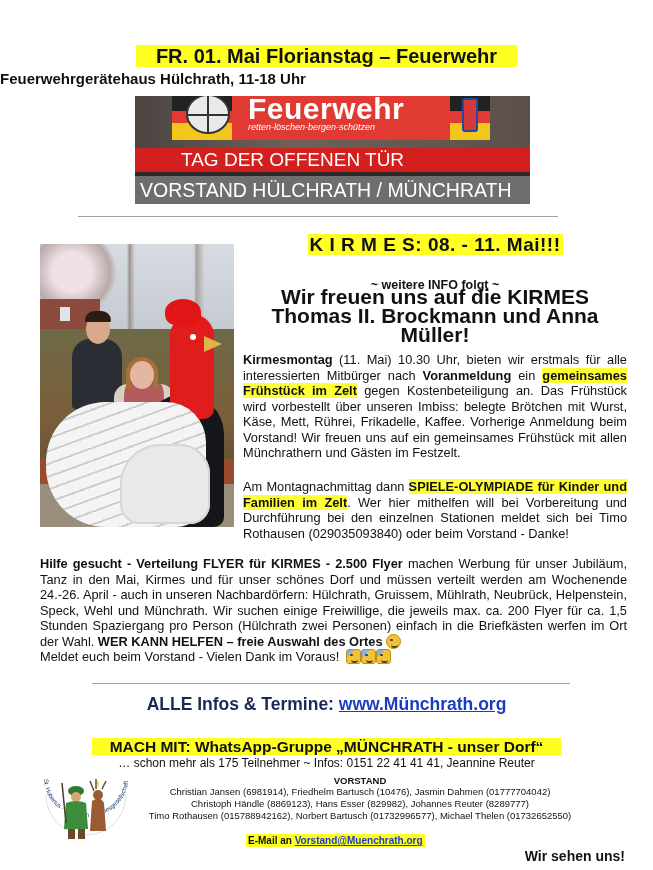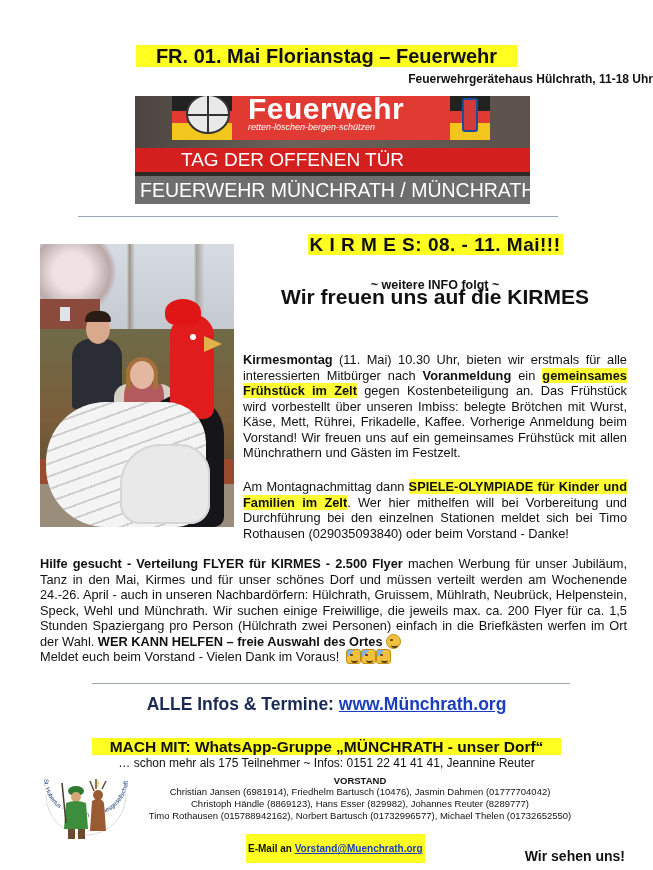--- a/index.html
+++ b/index.html
@@ -5,21 +5,21 @@
   * { box-sizing: border-box; margin: 0; padding: 0; }
   html, body { width: 653px; height: 870px; background: #ffffff; overflow: hidden; }
   body { position: relative; font-family: "Liberation Sans", sans-serif; color: #111; }
   .abs { position: absolute; }
   .hl { background: #ffff33; }
   b, .b { font-weight: bold; }
 
   
   #h-title { left: 0; width: 653px; top: 44px; text-align: center; font-size: 20px; font-weight: bold; line-height: 24px; }
   #h-title span { background: #ffff22; padding: 0 20px; }
-  #h-sub { left: 0; width: 653px; top: 70px; text-align: right; font-size: 12px; font-weight: bold; line-height: 18px; }
+  #h-sub { left: 0; width: 653px; top: 70px; text-align: left; font-size: 15px; font-weight: bold; line-height: 18px; }
 
   
   #banner { left: 135px; top: 96px; width: 395px; height: 108px; background: #6a5f5a; overflow: hidden; }
   #banner .bg-wall { position:absolute; left:0; top:0; width:100%; height:54px; background: linear-gradient(90deg,#4b4440,#6d625a 40%,#5c514a); }
   #banner .flag { position:absolute; left:37px; top:0; width:318px; height:44px; background:#e03a33; }
   #banner .flag .blk { position:absolute; left:0; top:0; width:60px; height:15px; background:#222; }
   #banner .flag .ylw { position:absolute; left:0; top:27px; width:60px; height:17px; background:#f2c61c; }
   #banner .flag .blk2 { position:absolute; right:0; top:0; width:40px; height:15px; background:#222; }
   #banner .flag .ylw2 { position:absolute; right:0; top:27px; width:40px; height:17px; background:#f2c61c; }
   #banner .emblem { position:absolute; left:14px; top:-2px; width:44px; height:40px; border-radius:50%; background:#e9e9e9; border:2px solid #333; }
@@ -86,21 +86,21 @@
   #mach span { background: #ffff22; padding: 0 18px; margin-top: 32px; }
   #mach-sub { left: 0; width: 653px; top: 756px; text-align: center; font-size: 12px; line-height: 14px; }
 
   #vor-title { left: 120px; width: 480px; top: 775px; text-align: center; font-size: 9.5px; font-weight: bold; line-height: 11px; }
   .vor-line { left: 120px; width: 480px; text-align: center; font-size: 9.5px; line-height: 12px; }
   #vor1 { top: 786px; }
   #vor2 { top: 798px; }
   #vor3 { top: 810px; }
 
   #logo { left: 38px; top: 773px; width: 96px; height: 80px; }
-  #email { left: 246px; top: 834px; font-size: 10px; font-weight: bold; line-height: 13px; background: #ffff22; padding: 8px 2px; }
+  #email { left: 246px; top: 834px; font-size: 10px; font-weight: bold; line-height: 13px; background: #ffff22; padding: 0 2px; }
   #email a { color: #1a3dbd; text-decoration: underline; }
   #bye { left: 480px; top: 848px; width: 145px; text-align: right; font-size: 14px; font-weight: bold; line-height: 17px; }
 </style>
 </head>
 <body>
 
 <div id="h-title" class="abs"><span>FR. 01. Mai  Florianstag – Feuerwehr</span></div>
 <div id="h-sub" class="abs">Feuerwehrgerätehaus Hülchrath, 11-18 Uhr</div>
 
 <div id="banner" class="abs">
@@ -113,21 +113,21 @@
     <div class="emblem"></div>
     <div class="crest"></div>
     <div class="fw">Feuerwehr</div>
     <div class="fw-sub">retten-löschen-bergen-schützen</div>
   </div>
   <div class="red-bar">
       <span>TAG DER OFFENEN TÜR</span>
     </div>
   <div class="strip"></div>
   <div class="grey-bar">
-      <span>FEUERWEHR MÜNCHRATH / MÜNCHRATH</span>
+      <span>VORSTAND HÜLCHRATH / MÜNCHRATH</span>
     </div>
 </div>
 
 <div id="div1" class="abs divider"></div>
 
 <div id="photo" class="abs" title="Prinzenpaar mit großer Hahn-Figur">
   <div class="sky"></div>
   <div class="tree1"></div>
   <div class="house"></div>
   <div class="trees"></div>
@@ -147,20 +147,21 @@
   <div class="beak"></div>
   <div class="eye"></div>
   <div class="wing"></div>
   <div class="wing2"></div>
 </div>
 
 <div id="k-title" class="abs"><span>K I R M E S:  08. - 11. Mai!!!</span></div>
 <div id="k-sub" class="abs">~ weitere INFO folgt ~</div>
 <div id="k-msg" class="abs">
   <div>Wir freuen uns auf die KIRMES</div>
+  <div>Thomas II. Brockmann und Anna Müller!</div>
 </div>
 
 <div id="p1" class="abs para"><b>Kirmesmontag</b><span> (11. Mai) 10.30 Uhr, bieten wir erstmals für alle interessierten Mitbürger nach </span><b>Voranmeldung</b><span> ein </span><b class="hl">gemeinsames Frühstück im Zelt</b><span> gegen Kostenbeteiligung an. Das Frühstück wird vorbestellt über unseren Imbiss: belegte Brötchen mit Wurst, Käse, Mett, Rührei, Frikadelle, Kaffee. Vorherige Anmeldung beim Vorstand! Wir freuen uns auf ein gemeinsames Frühstück mit allen Münchrathern und Gästen im Festzelt.</span></div>
 
 <div id="p2" class="abs para"><span>Am Montagnachmittag dann </span><b class="hl">SPIELE-OLYMPIADE für Kinder und Familien im Zelt</b><span>. Wer hier mithelfen will bei Vorbereitung und Durchführung bei den einzelnen Stationen meldet sich bei Timo Rothausen (029035093840) oder beim Vorstand - Danke!</span></div>
 
 <div id="p3" class="abs para"><b>Hilfe gesucht - Verteilung FLYER für KIRMES - 2.500 Flyer</b><span> machen Werbung für unser Jubiläum, Tanz in den Mai, Kirmes und für unser schönes Dorf und müssen verteilt werden am Wochenende 24.-26. April - auch in unseren Nachbardörfern: Hülchrath, Gruissem, Mühlrath, Neubrück, Helpenstein, Speck, Wehl und Münchrath. Wir suchen einige Freiwillige, die jeweils max. ca. 200 Flyer für ca. 1,5 Stunden Spaziergang pro Person (Hülchrath zwei Personen) einfach in die Briefkästen werfen im Ort der Wahl. </span><b>WER KANN HELFEN – freie Auswahl des Ortes</b> <span class="emoji"></span><br><span>Meldet euch beim Vorstand - Vielen Dank im Voraus!</span>&nbsp; <span class="emoji bl"></span><span class="emoji bl"></span><span class="emoji bl"></span></div>
 
 <div id="div2" class="abs divider"></div>
 

